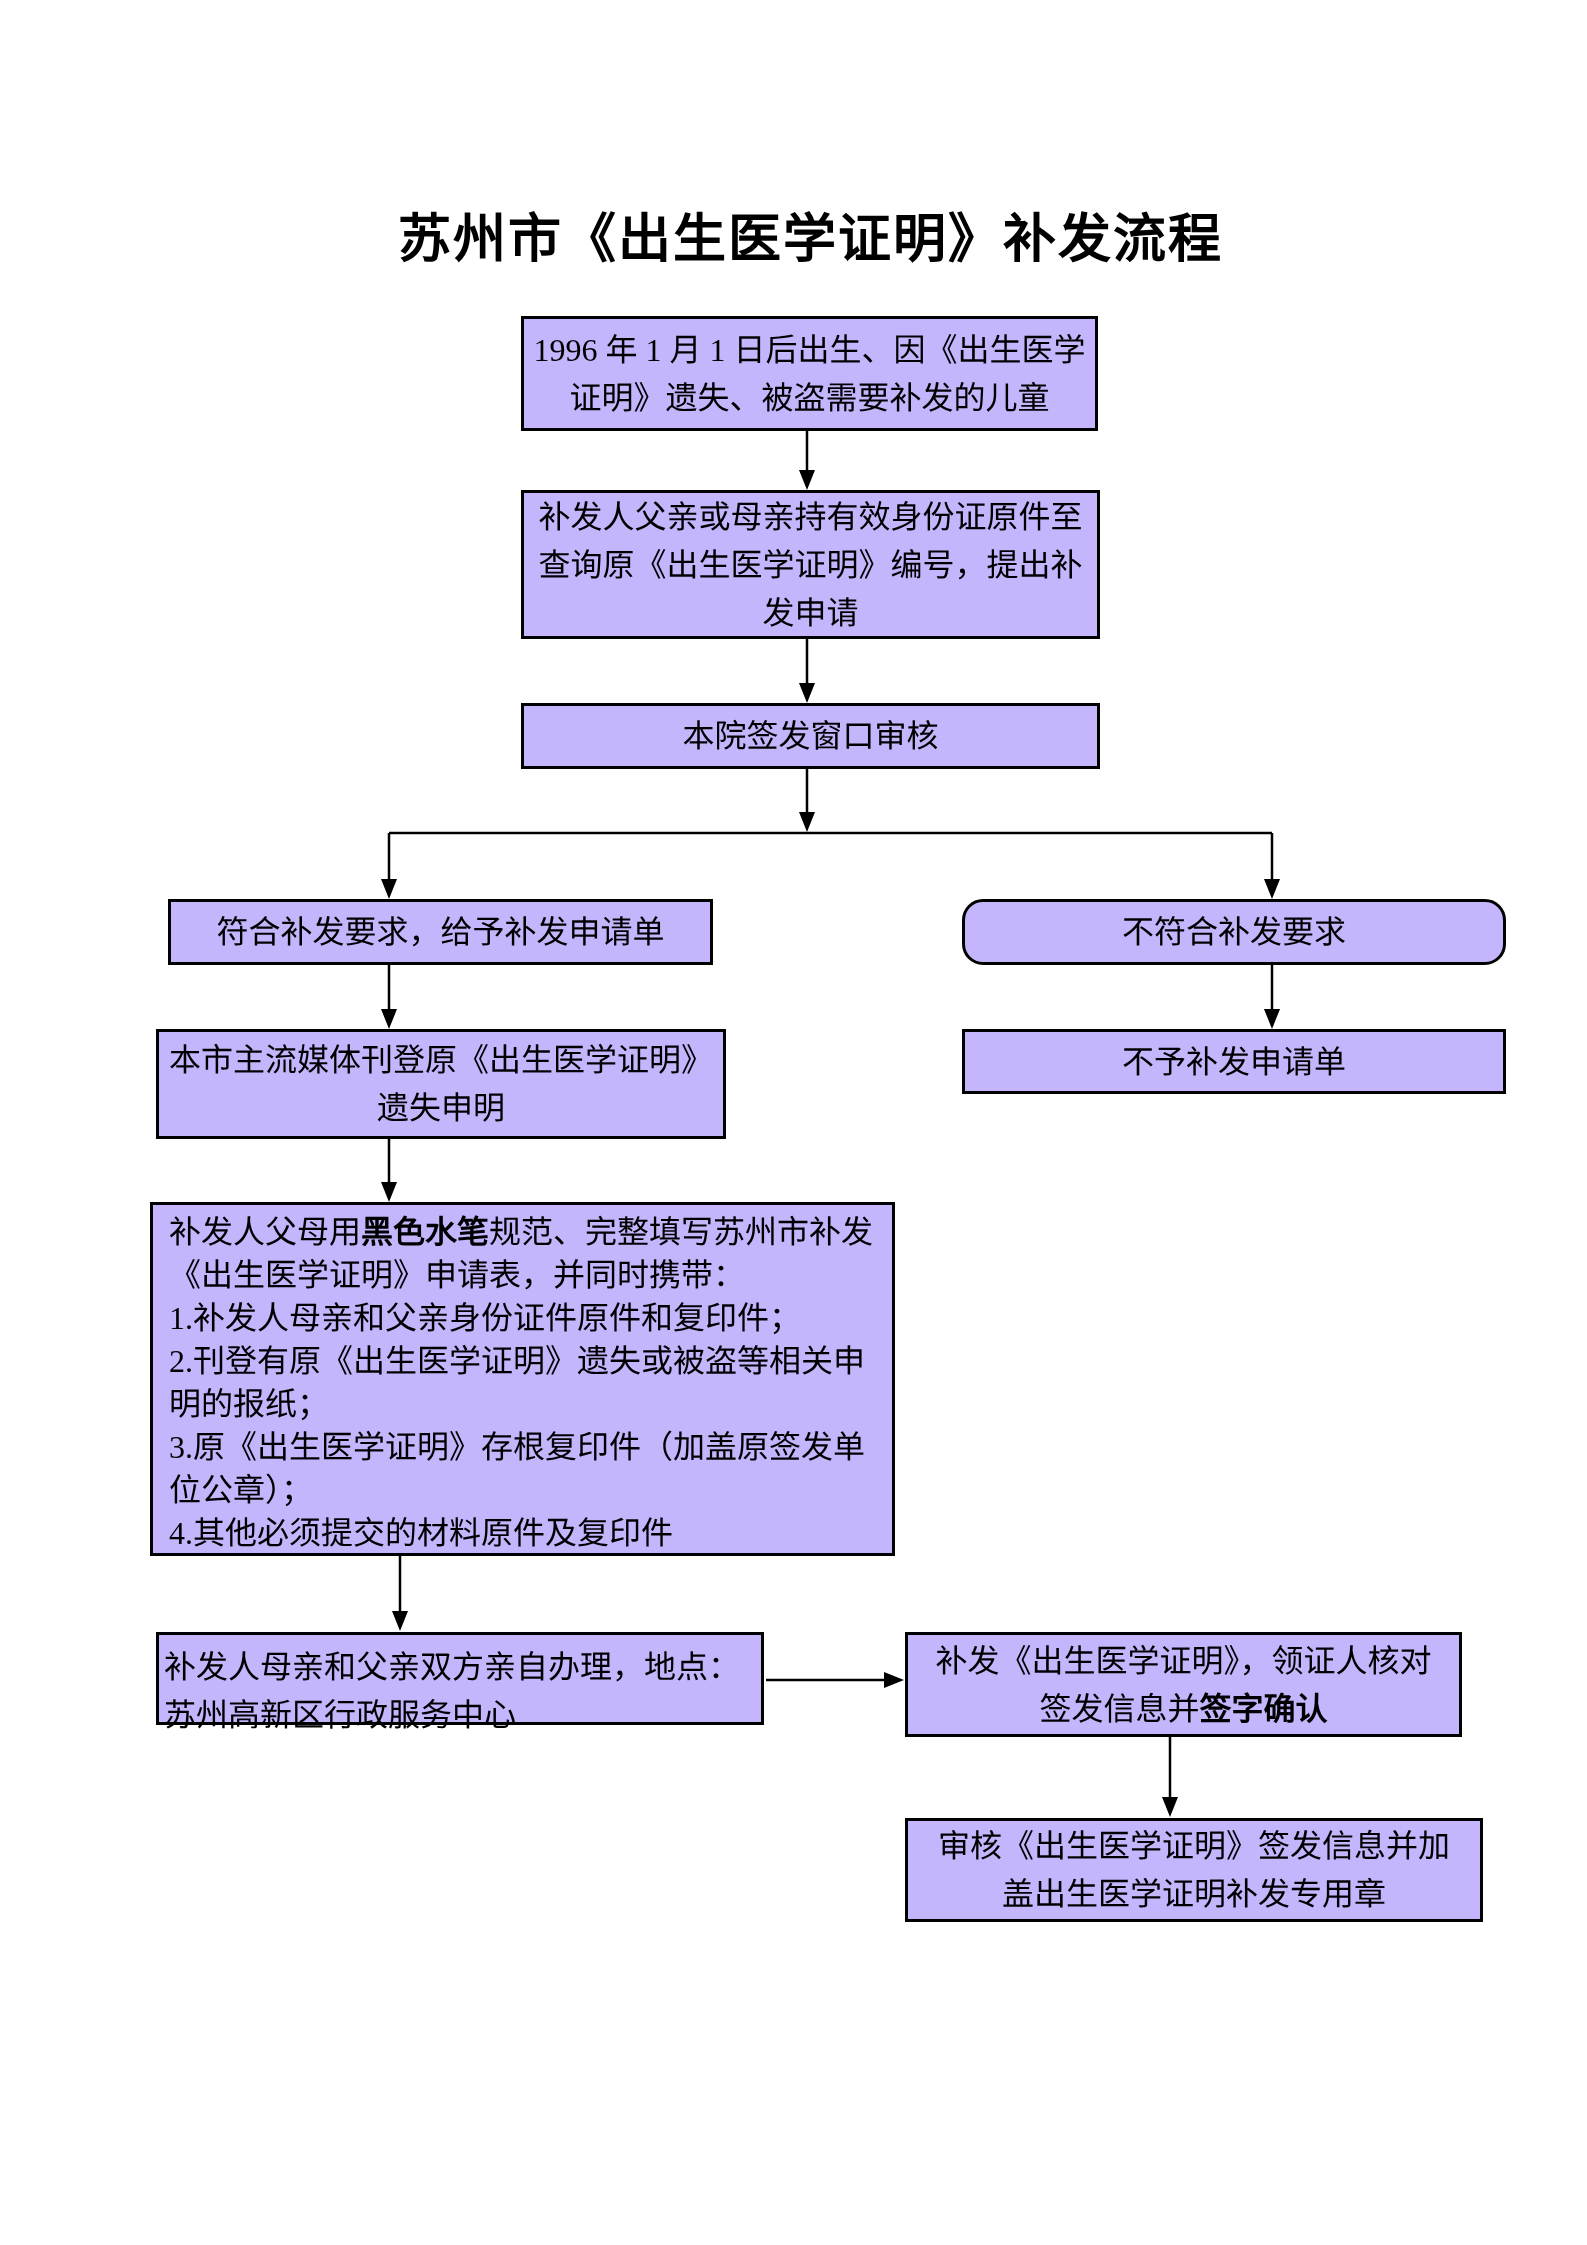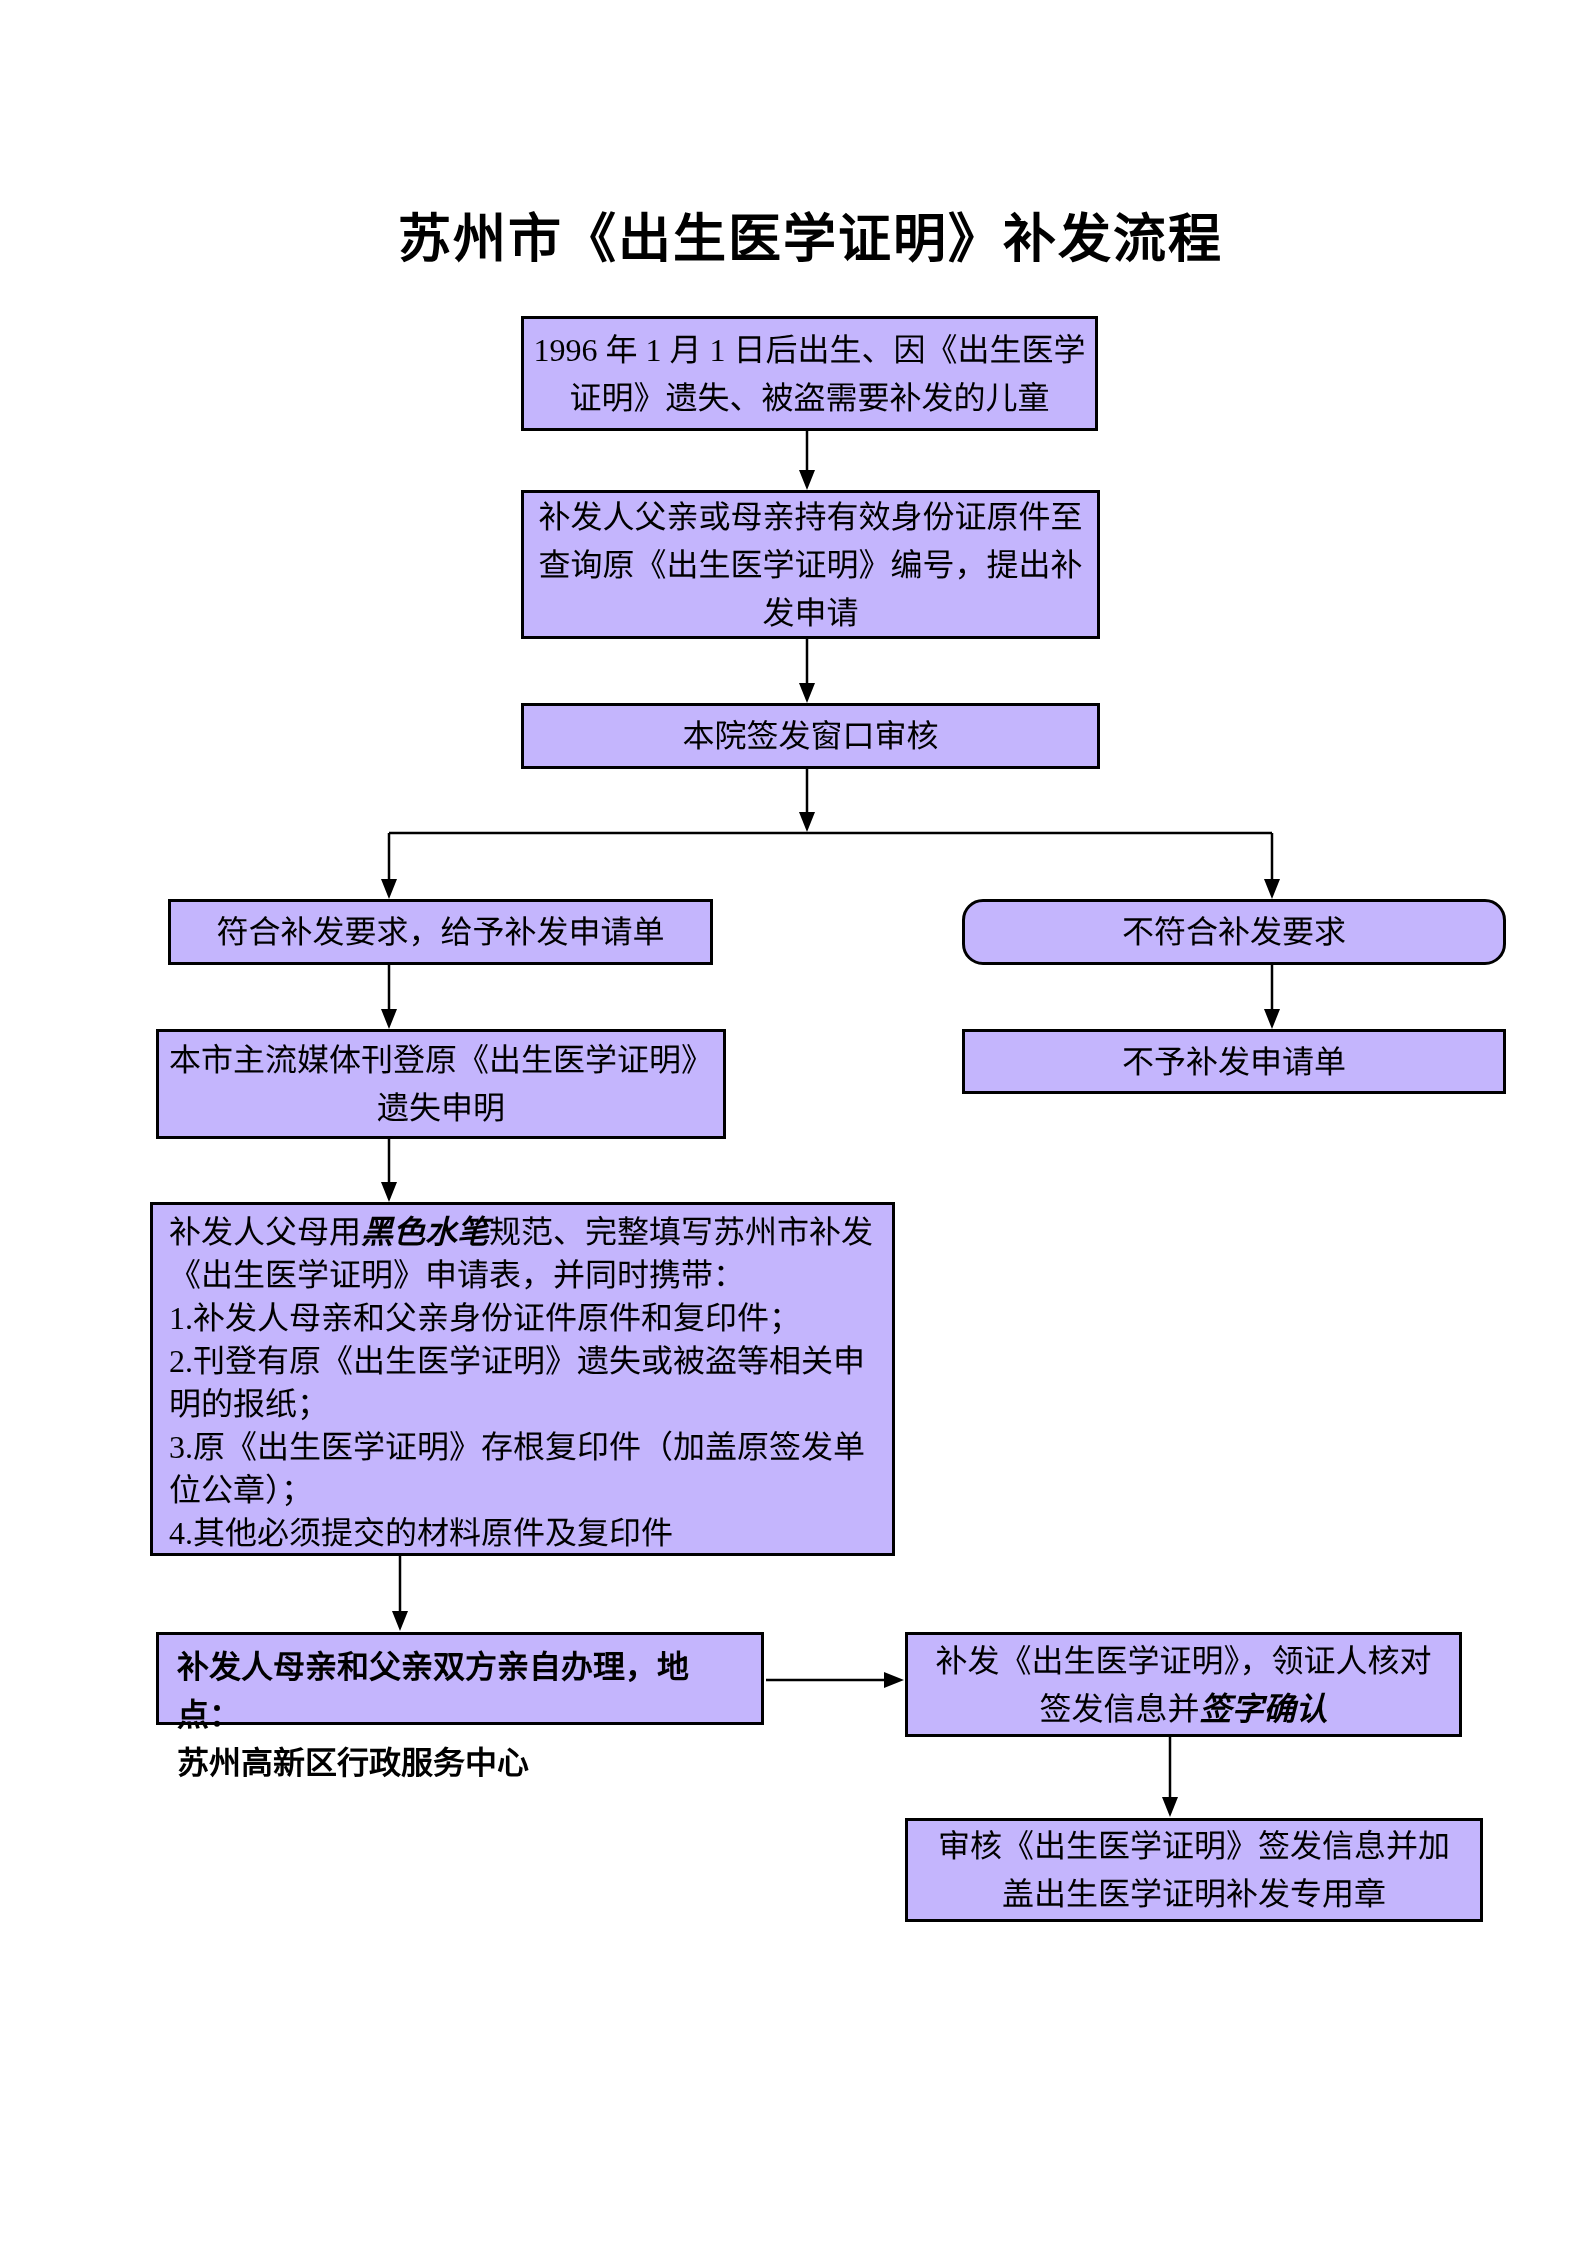--- a/index.html
+++ b/index.html
@@ -42,33 +42,33 @@
     align-items: center;
     justify-content: center;
   }
   .node .txt { white-space: pre-line; }
   .center { text-align: center; }
   .leftalign {
     justify-content: flex-start;
     align-items: flex-start;
     text-align: left;
   }
-  .bold { font-weight: 700; font-style: italic; }
+  .bold { font-weight: 700; }
   
   .n-start       { left: 521px;  top: 316px;  width: 577px; height: 115px; }
   .n-apply       { left: 521px;  top: 490px;  width: 579px; height: 149px; }
   .n-review      { left: 521px;  top: 703px;  width: 579px; height: 66px; text-align: center;  }
   .n-qualified   { left: 168px;  top: 899px;  width: 545px; height: 66px;  }
   .n-unqualified { left: 962px;  top: 899px;  width: 544px; height: 66px; border-radius: 21px;  }
   .n-announce    { left: 156px;  top: 1029px; width: 570px; height: 110px; }
   .n-rejected    { left: 962px;  top: 1029px; width: 544px; height: 65px;  }
   .n-materials   { left: 150px;  top: 1202px; width: 745px; height: 354px;
                    line-height: 43px; padding: 6px 16px 0 16px; }
   .n-handle      { left: 156px;  top: 1632px; width: 608px; height: 93px;
-                   padding: 8px 18px 0 18px; font-weight: 700; }
+                   padding: 8px 18px 0 5px; font-weight: 400; }
   .n-issue       { left: 905px;  top: 1632px; width: 557px; height: 105px; }
   .n-stamp       { left: 905px;  top: 1818px; width: 578px; height: 104px; }
 </style>
 </head>
 <body>
 
 <div class="canvas">
 
   <h1 class="title">苏州市《出生医学证明》补发流程</h1>
 

